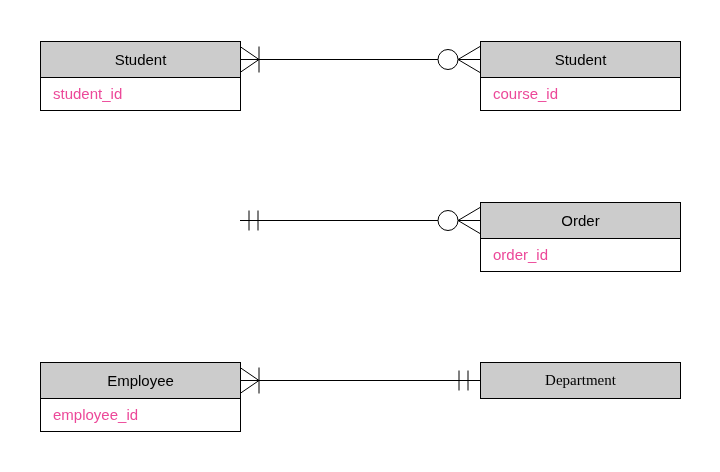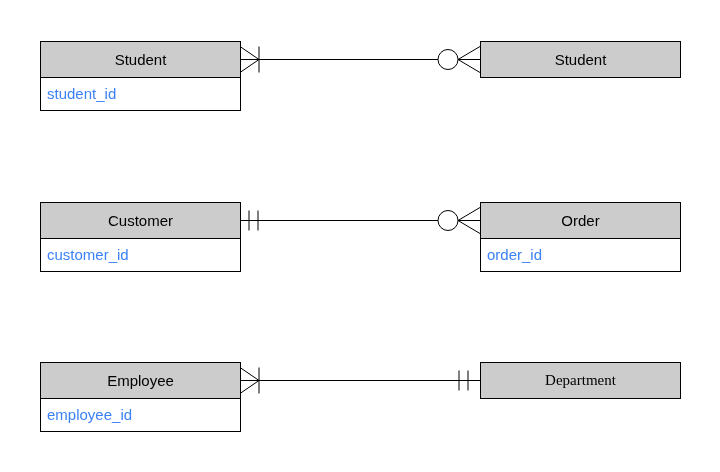--- a/index.html
+++ b/index.html
@@ -34,22 +34,22 @@
     color:#000;
   }
   .entity-row{
     box-sizing:border-box;
     height:33px;
     background:var(--body-fill);
     border:1px solid var(--line);
     border-top:none;
     line-height:31px;
     font-size:15px;
-    padding-left:6px;
-    color:#3b82f6;
+    padding-left:12px;
+    color:#ec4899;
   }
   .e-student   {left:40px; top:41px;}
   .e-course    {left:480px;top:41px;}
   .e-customer  {left:40px; top:202px;}
   .e-order     {left:480px;top:202px;}
   .e-employee  {left:40px; top:362px;}
   .e-department{left:480px;top:362px;font-family:Liberation Serif, serif;}
 </style>
 </head>
 <body>
@@ -83,26 +83,23 @@
     </g>
   </svg>
 
   <div class="entity e-student">
     <div class="entity-header">Student</div>
     <div class="entity-row">student_id</div>
   </div>
 
   <div class="entity e-course">
     <div class="entity-header">Student</div>
+    <div class="entity-row">course_id</div>
   </div>
 
-  <div class="entity e-customer">
-    <div class="entity-header">Customer</div>
-    <div class="entity-row">customer_id</div>
-  </div>
 
   <div class="entity e-employee">
     <div class="entity-header">Employee</div>
     <div class="entity-row">employee_id</div>
   </div>
 
   <div class="entity e-order">
     <div class="entity-header">Order</div>
     <div class="entity-row">order_id</div>
   </div>

